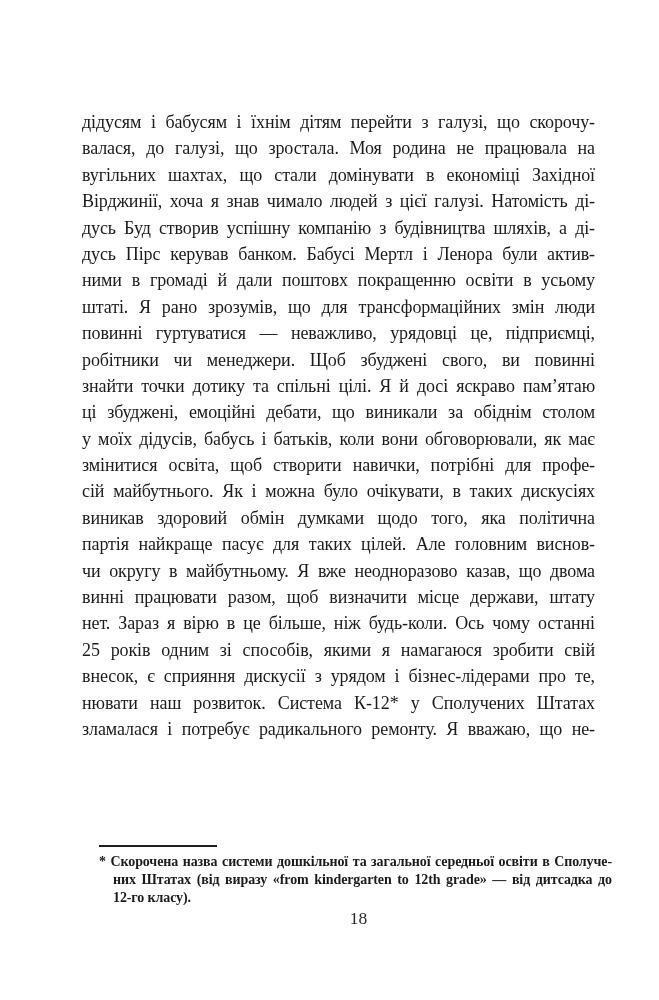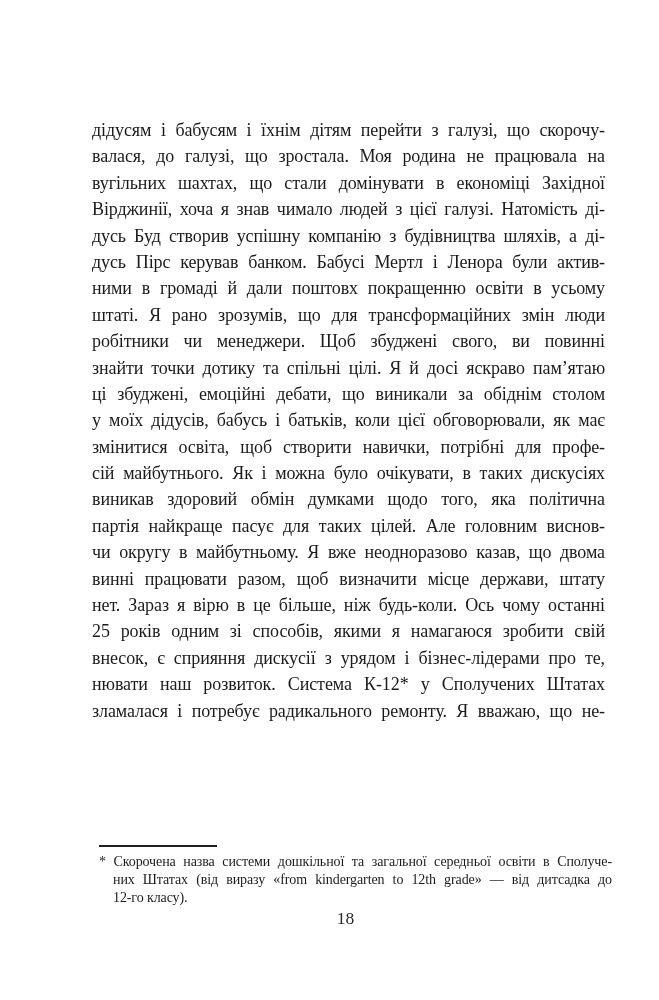--- a/index.html
+++ b/index.html
@@ -11,27 +11,26 @@
     position: relative;
     width: 659px;
     height: 1000px;
     background: #ffffff;
     overflow: hidden;
     font-family: "Liberation Serif", "DejaVu Serif", serif;
     color: #1b1b1b;
   }
   .text-block {
     position: absolute;
-    left: 92px;
+    left: 82px;
     top: 109px;
     width: 513px;
     font-size: 18px;
     line-height: 26.4px;
     letter-spacing: -0.1px;
-    margin-top: 8px;
   }
   .line {
     height: 26.4px;
     overflow: hidden;
     text-align: justify;
     text-align-last: justify;
     text-justify: inter-word;
     white-space: normal;
   }
   .footnote-block {
@@ -44,36 +43,37 @@
     width: 118px;
     height: 0;
     border-top: 2px solid #1f1f1f;
     margin-bottom: 6px;
   }
   .footnote-text {
     padding-left: 14px;
     font-size: 14px;
     line-height: 18px;
     letter-spacing: -0.1px;
+    font-weight: bold;
   }
   .fn-line {
     text-align: justify;
     text-align-last: justify;
     text-justify: inter-word;
   }
   .fn-line.fn-first {
     text-indent: -14px;
   }
   .fn-line.fn-last {
     text-align: left;
     text-align-last: left;
   }
   .page-number {
     position: absolute;
-    left: 89px;
+    left: 102px;
     top: 906px;
     width: 513px;
     text-align: center;
     font-size: 17.5px;
     line-height: 24px;
     color: #2a2a2a;
   }
 </style>
 </head>
 <body>
@@ -82,24 +82,25 @@
 
   <div class="text-block">
     <div class="line">дідусям і бабусям і їхнім дітям перейти з галузі, що скорочу-</div>
     <div class="line">валася, до галузі, що зростала. Моя родина не працювала на</div>
     <div class="line">вугільних шахтах, що стали домінувати в економіці Західної</div>
     <div class="line">Вірджинії, хоча я знав чимало людей з цієї галузі. Натомість ді-</div>
     <div class="line">дусь Буд створив успішну компанію з будівництва шляхів, а ді-</div>
     <div class="line">дусь Пірс керував банком. Бабусі Мертл і Ленора були актив-</div>
     <div class="line">ними в громаді й дали поштовх покращенню освіти в усьому</div>
     <div class="line">штаті. Я рано зрозумів, що для трансформаційних змін люди</div>
+    <div class="line">повинні гуртуватися — неважливо, урядовці це, підприємці,</div>
     <div class="line">робітники чи менеджери. Щоб збуджені свого, ви повинні</div>
     <div class="line">знайти точки дотику та спільні цілі. Я й досі яскраво пам’ятаю</div>
     <div class="line">ці збуджені, емоційні дебати, що виникали за обіднім столом</div>
-    <div class="line">у моїх дідусів, бабусь і батьків, коли цієї обговорювали, як має</div>
+    <div class="line">у моїх дідусів, бабусь і батьків, коли вони обговорювали, як має</div>
     <div class="line">змінитися освіта, щоб створити навички, потрібні для профе-</div>
     <div class="line">сій майбутнього. Як і можна було очікувати, в таких дискусіях</div>
     <div class="line">виникав здоровий обмін думками щодо того, яка політична</div>
     <div class="line">партія найкраще пасує для таких цілей. Але головним виснов-</div>
     <div class="line">чи округу в майбутньому. Я вже неодноразово казав, що двома</div>
     <div class="line">винні працювати разом, щоб визначити місце держави, штату</div>
     <div class="line">нет. Зараз я вірю в це більше, ніж будь-коли. Ось чому останні</div>
     <div class="line">25 років одним зі способів, якими я намагаюся зробити свій</div>
     <div class="line">внесок, є сприяння дискусії з урядом і бізнес-лідерами про те,</div>
     <div class="line">нювати наш розвиток. Система К-12* у Сполучених Штатах</div>

